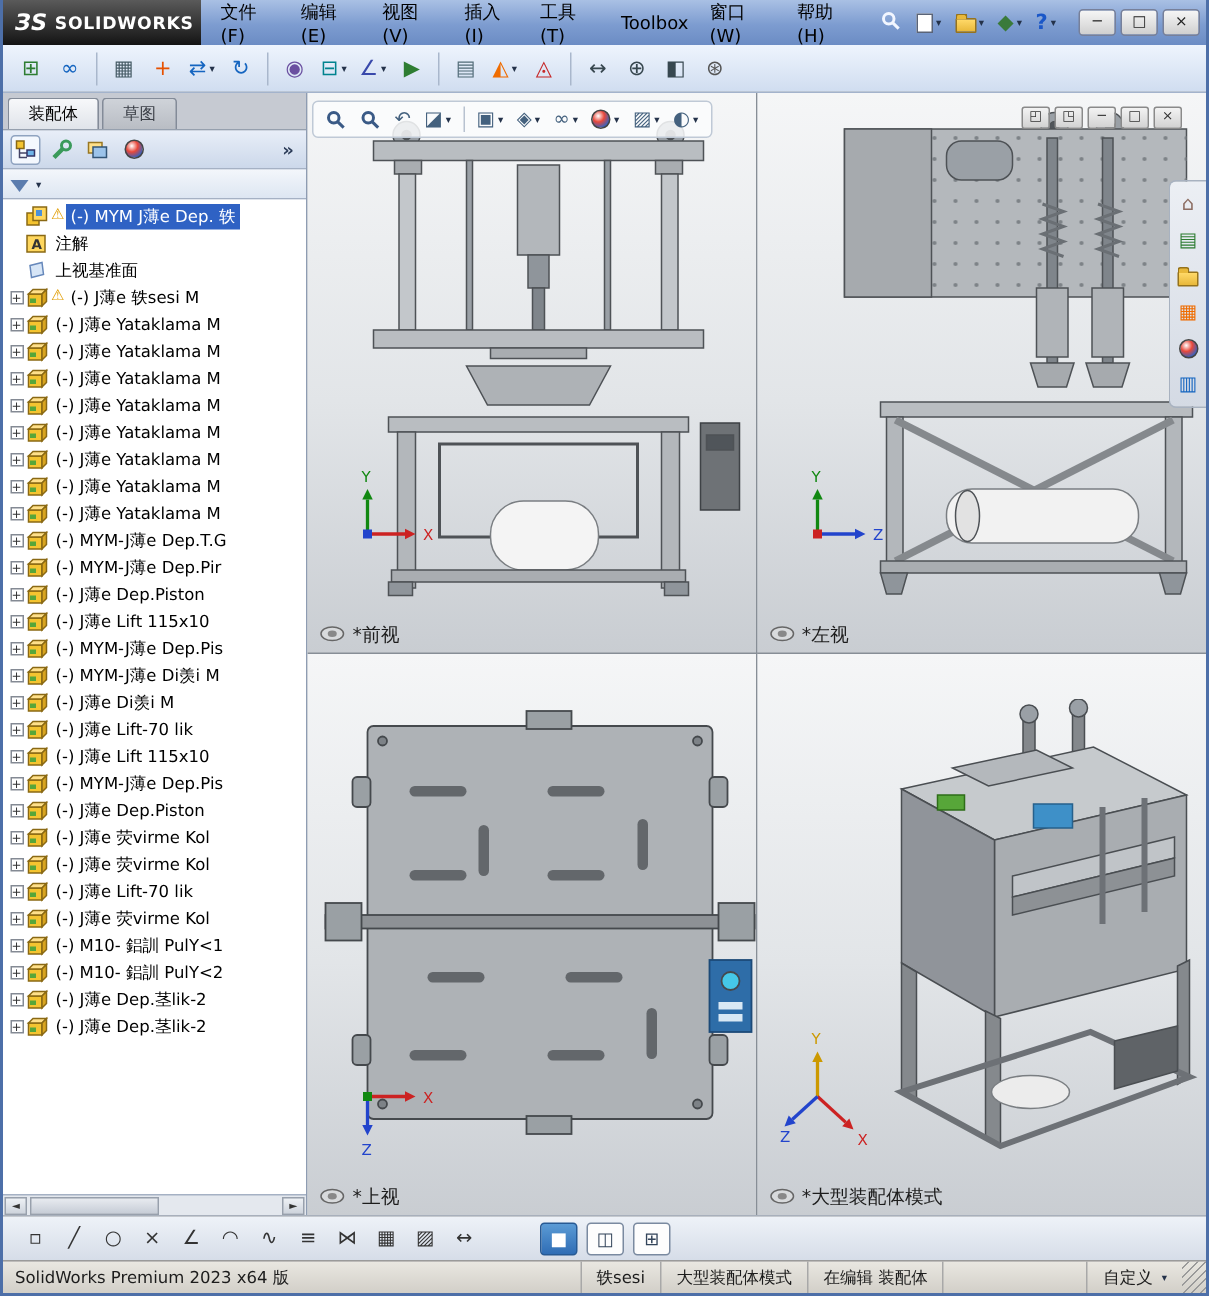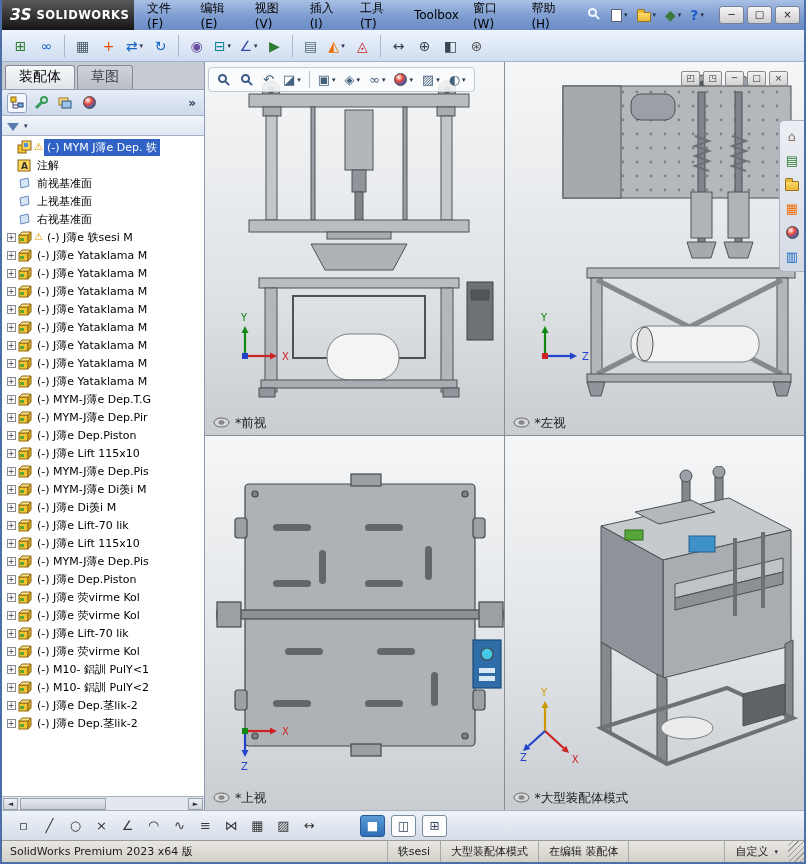--- a/index.html
+++ b/index.html
@@ -20,21 +20,21 @@
 .wbtn{width:25px;height:18px;background:linear-gradient(#f6f6f6,#cfcfcf);border:1px solid #77809a;border-radius:3px;font-size:10px;line-height:15px;text-align:center;color:#222}
 
 .toolbar2{flex:0 0 32px;height:32px;background:linear-gradient(#eef4fd,#d0ddf0);border-bottom:1px solid #a3b3cc;display:flex;align-items:center;padding:0 6px;gap:1px}
 .tbtn{min-width:25px;height:26px;display:flex;align-items:center;justify-content:center;border-radius:3px;padding:0 2px}
 .tsep{width:1px;height:22px;background:#a9b7cc;margin:0 4px}
 .gly{font-size:14px;line-height:1;display:inline-block}
 
 .main{flex:1;display:flex;min-height:0}
 .left-panel{width:203px;flex:0 0 203px;display:flex;flex-direction:column;background:#d8e0ec;border-right:1px solid #8e9cb2}
 .lp-tabs{flex:0 0 24px;display:flex;align-items:flex-end;background:#c6cad2;padding:3px 3px 0;gap:2px;border-bottom:1px solid #96a0ae}
-.lp-tab{padding:2px 13px 3px;border:1px solid #838b98;border-bottom:none;border-radius:3px 3px 0 0;background:linear-gradient(#cfd3d9,#b9bdc4);color:#3c4048;font-size:14px}
+.lp-tab{padding:2px 13px 3px;border:1px solid #838b98;border-bottom:none;border-radius:3px 3px 0 0;background:linear-gradient(#cfd3d9,#b9bdc4);color:#3c4048;font-size:11px}
 .lp-tab.active{background:linear-gradient(#f7f8fa,#e0e4ea);color:#000}
 .mgr{flex:0 0 26px;display:flex;align-items:center;background:linear-gradient(#e8eef8,#ccd8ea);padding:0 5px;gap:4px;border-bottom:1px solid #a5b1c4}
 .mgr-tab{width:20px;height:20px;display:flex;align-items:center;justify-content:center;border:1px solid transparent;border-radius:3px}
 .mgr-tab.active{background:#f4f8fe;border-color:#8fa3c0}
 .mgr .sp{flex:1}
 .chev{color:#2c3c58;font-weight:bold;font-size:12px;padding:0 3px}
 .filter{flex:0 0 20px;display:flex;align-items:center;background:linear-gradient(#f3f6fb,#dde6f2);border-bottom:1px solid #a5b1c4;padding:0 5px;gap:3px}
 .tree{flex:1;background:#fff;overflow:hidden;position:relative;padding-top:2px}
 .trow{height:18px;display:flex;align-items:center;white-space:nowrap;padding-left:3px}
 .texp{width:12px;flex:0 0 12px;display:flex;align-items:center;justify-content:center}
@@ -260,39 +260,21 @@
             </span>
             <span class="tlabel">注解</span>
           </div>
           <div class="trow">
             <span class="texp"></span>
             <span class="ticon">
               <svg width="15" height="15">
                 <polygon points="3,4 11,2 12,10 4,12" fill="#cfe0f4" fill-opacity="0.85" stroke="#6688bb"></polygon>
               </svg>
             </span>
-            <span class="tlabel">前视基准面</span>
-          </div>
-          <div class="trow">
-            <span class="texp"></span>
-            <span class="ticon">
-              <svg width="15" height="15">
-                <polygon points="3,4 11,2 12,10 4,12" fill="#cfe0f4" fill-opacity="0.85" stroke="#6688bb"></polygon>
-              </svg>
-            </span>
             <span class="tlabel">上视基准面</span>
-          </div>
-          <div class="trow">
-            <span class="texp"></span>
-            <span class="ticon">
-              <svg width="15" height="15">
-                <polygon points="3,4 11,2 12,10 4,12" fill="#cfe0f4" fill-opacity="0.85" stroke="#6688bb"></polygon>
-              </svg>
-            </span>
-            <span class="tlabel">右视基准面</span>
           </div>
           <div class="trow">
             <span class="texp">
               <span class="ebox">+</span>
             </span>
             <span class="ticon">
               <svg width="15" height="15">
                 <rect x="2" y="5" width="9" height="8" fill="#f4c430" stroke="#8a6914"></rect>
                 <polygon points="2,5 5,2 14,2 11,5" fill="#ffe08a" stroke="#8a6914"></polygon>
                 <polygon points="11,5 14,2 14,10 11,13" fill="#d9a520" stroke="#8a6914"></polygon>

